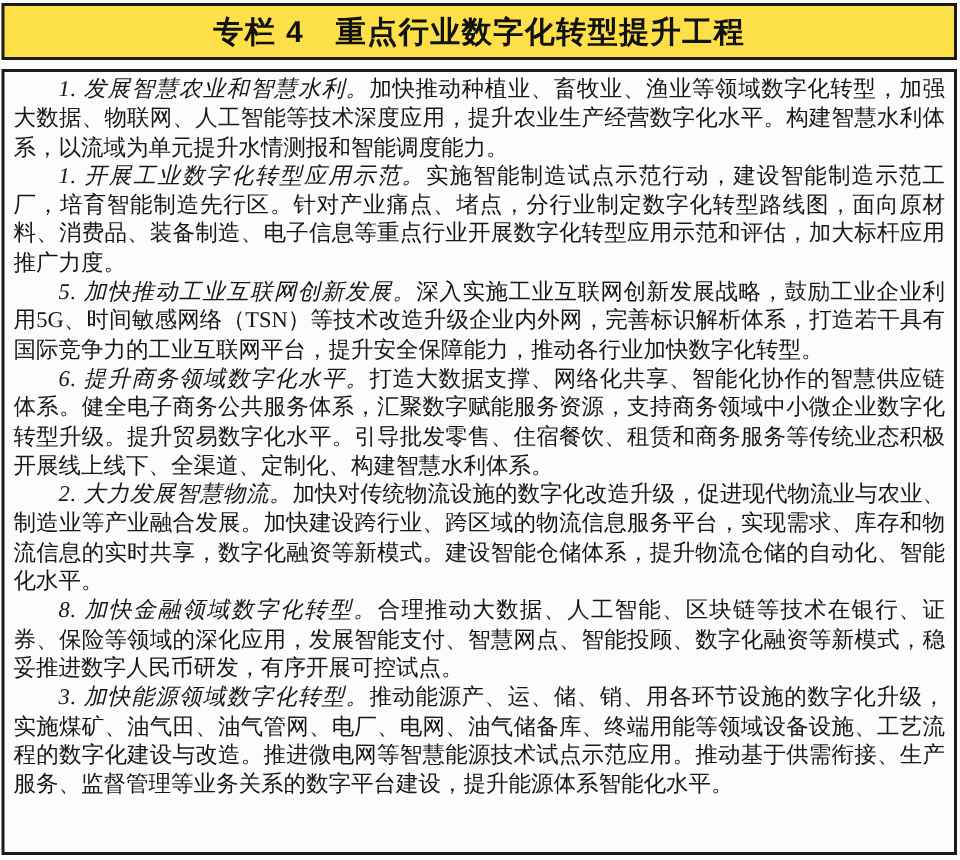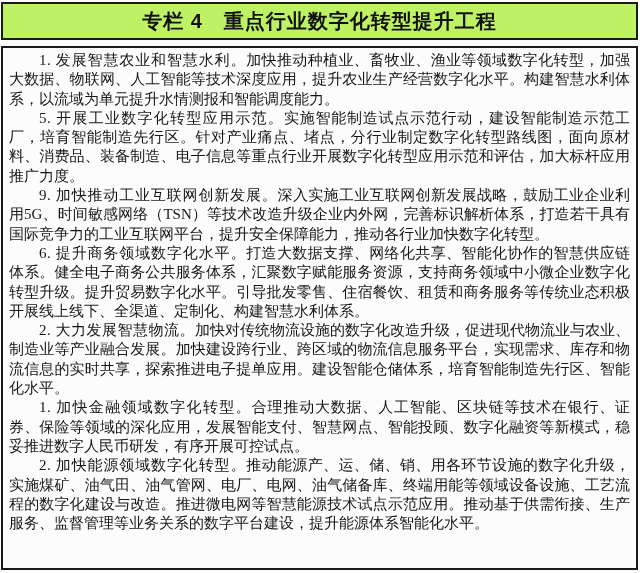--- a/index.html
+++ b/index.html
@@ -19,21 +19,21 @@
     position: absolute;
     left: 1px;
     top: 2px;
     width: 637px;
     height: 38px;
     box-sizing: border-box;
     border: 2px solid #1b1b1b;
     display: flex;
     align-items: center;
     justify-content: center;
-    background: #bef264;
+    background: #fde047;
   }
   .title-text {
     font-family: "Liberation Sans", sans-serif;
     font-weight: bold;
     font-size: 20px;
     letter-spacing: 1px;
     color: #111111;
     white-space: pre;
   }
   .content-box {
@@ -49,41 +49,42 @@
   }
   .para {
     margin: 0;
     text-indent: 2em;
     text-align: justify;
     font-size: 15px;
     line-height: 19.3px;
     color: #161616;
   }
   .lead {
+    font-style: italic; 
     letter-spacing: 0.5px;
   }
 </style>
 </head>
 <body>
 
 <div class="page">
 
   <div class="title-box">
     <span class="title-text">专栏 4　重点行业数字化转型提升工程</span>
   </div>
 
   <div class="content-box">
     <p class="para"><span class="lead">1. 发展智慧农业和智慧水利。</span><span>加快推动种植业、畜牧业、渔业等领域数字化转型，加强大数据、物联网、人工智能等技术深度应用，提升农业生产经营数字化水平。构建智慧水利体系，以流域为单元提升水情测报和智能调度能力。</span></p>
 
-    <p class="para"><span class="lead">5. 开展工业数字化转型应用示范。</span><span>实施智能制造试点示范行动，建设智能制造示范工厂，培育智能制造先行区。针对产业痛点、堵点，分行业制定数字化转型路线图，面向原材料、消费品、装备制造、电子信息等重点行业开展数字化转型应用示范和评估，加大标杆应用推广力度。</span></p>
+    <p class="para"><span class="lead">1. 开展工业数字化转型应用示范。</span><span>实施智能制造试点示范行动，建设智能制造示范工厂，培育智能制造先行区。针对产业痛点、堵点，分行业制定数字化转型路线图，面向原材料、消费品、装备制造、电子信息等重点行业开展数字化转型应用示范和评估，加大标杆应用推广力度。</span></p>
 
-    <p class="para"><span class="lead">9. 加快推动工业互联网创新发展。</span><span>深入实施工业互联网创新发展战略，鼓励工业企业利用5G、时间敏感网络（TSN）等技术改造升级企业内外网，完善标识解析体系，打造若干具有国际竞争力的工业互联网平台，提升安全保障能力，推动各行业加快数字化转型。</span></p>
+    <p class="para"><span class="lead">5. 加快推动工业互联网创新发展。</span><span>深入实施工业互联网创新发展战略，鼓励工业企业利用5G、时间敏感网络（TSN）等技术改造升级企业内外网，完善标识解析体系，打造若干具有国际竞争力的工业互联网平台，提升安全保障能力，推动各行业加快数字化转型。</span></p>
 
     <p class="para"><span class="lead">6. 提升商务领域数字化水平。</span><span>打造大数据支撑、网络化共享、智能化协作的智慧供应链体系。健全电子商务公共服务体系，汇聚数字赋能服务资源，支持商务领域中小微企业数字化转型升级。提升贸易数字化水平。引导批发零售、住宿餐饮、租赁和商务服务等传统业态积极开展线上线下、全渠道、定制化、构建智慧水利体系。</span></p>
 
-    <p class="para"><span class="lead">2. 大力发展智慧物流。</span><span>加快对传统物流设施的数字化改造升级，促进现代物流业与农业、制造业等产业融合发展。加快建设跨行业、跨区域的物流信息服务平台，实现需求、库存和物流信息的实时共享，探索推进电子提单应用。建设智能仓储体系，培育智能制造先行区、智能化水平。</span></p>
+    <p class="para"><span class="lead">2. 大力发展智慧物流。</span><span>加快对传统物流设施的数字化改造升级，促进现代物流业与农业、制造业等产业融合发展。加快建设跨行业、跨区域的物流信息服务平台，实现需求、库存和物流信息的实时共享，数字化融资等新模式。建设智能仓储体系，提升物流仓储的自动化、智能化水平。</span></p>
 
-    <p class="para"><span class="lead">1. 加快金融领域数字化转型。</span><span>合理推动大数据、人工智能、区块链等技术在银行、证券、保险等领域的深化应用，发展智能支付、智慧网点、智能投顾、数字化融资等新模式，稳妥推进数字人民币研发，有序开展可控试点。</span></p>
+    <p class="para"><span class="lead">8. 加快金融领域数字化转型。</span><span>合理推动大数据、人工智能、区块链等技术在银行、证券、保险等领域的深化应用，发展智能支付、智慧网点、智能投顾、数字化融资等新模式，稳妥推进数字人民币研发，有序开展可控试点。</span></p>
 
-    <p class="para"><span class="lead">2. 加快能源领域数字化转型。</span><span>推动能源产、运、储、销、用各环节设施的数字化升级，实施煤矿、油气田、油气管网、电厂、电网、油气储备库、终端用能等领域设备设施、工艺流程的数字化建设与改造。推进微电网等智慧能源技术试点示范应用。推动基于供需衔接、生产服务、监督管理等业务关系的数字平台建设，提升能源体系智能化水平。</span></p>
+    <p class="para"><span class="lead">3. 加快能源领域数字化转型。</span><span>推动能源产、运、储、销、用各环节设施的数字化升级，实施煤矿、油气田、油气管网、电厂、电网、油气储备库、终端用能等领域设备设施、工艺流程的数字化建设与改造。推进微电网等智慧能源技术试点示范应用。推动基于供需衔接、生产服务、监督管理等业务关系的数字平台建设，提升能源体系智能化水平。</span></p>
   </div>
 
 </div>
 
 </body></html>

